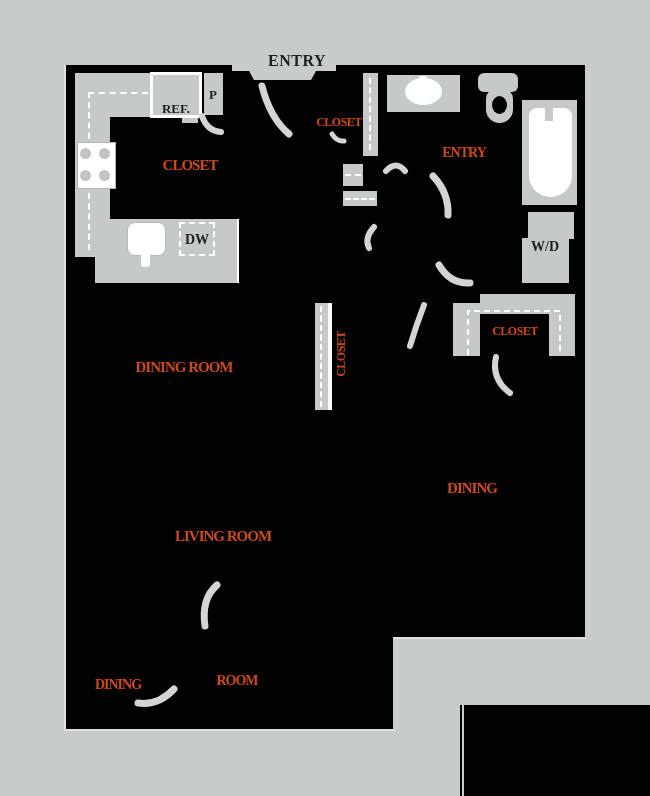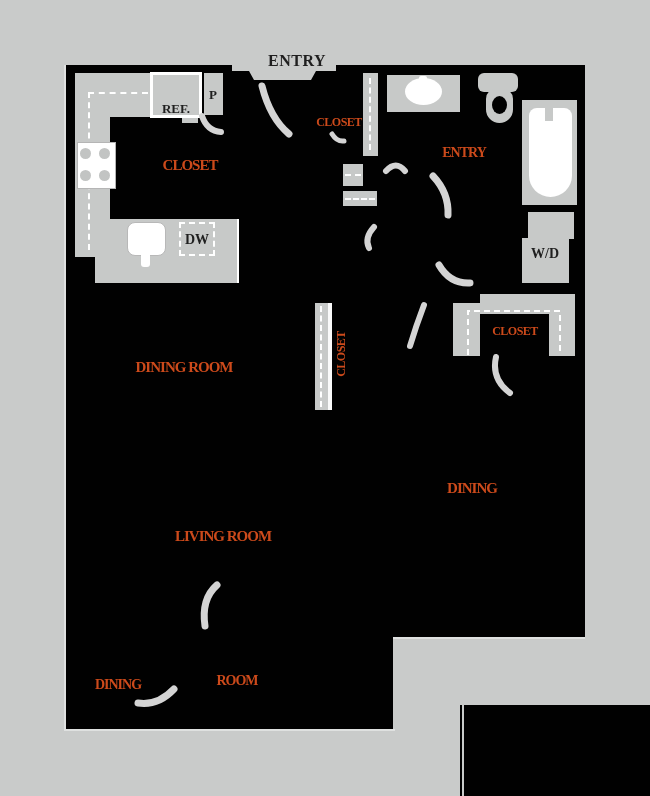--- a/index.html
+++ b/index.html
@@ -136,15 +136,15 @@
   <div class="rm sm vert" style="left:341px;top:354px;">CLOSET</div>
   <div class="rm sm" style="left:515px;top:331px;">CLOSET</div>
   <div class="rm" style="left:472px;top:488px;">DINING</div>
   <div class="rm" style="left:223px;top:536px;">LIVING ROOM</div>
   <div class="rm md" style="left:118px;top:685px;">DINING</div>
   <div class="rm md" style="left:237px;top:681px;">ROOM</div>
 
   <div class="dk" style="left:176px;top:108px;">REF.</div>
   <div class="dk" style="left:213px;top:94px;">P</div>
   <div class="dk md" style="left:197px;top:240px;">DW</div>
-  <div class="dk md" style="left:545px;top:254px;">W/D</div>
+  <div class="dk md" style="left:545px;top:247px;">W/D</div>
 
 </div>
 
 </body></html>

